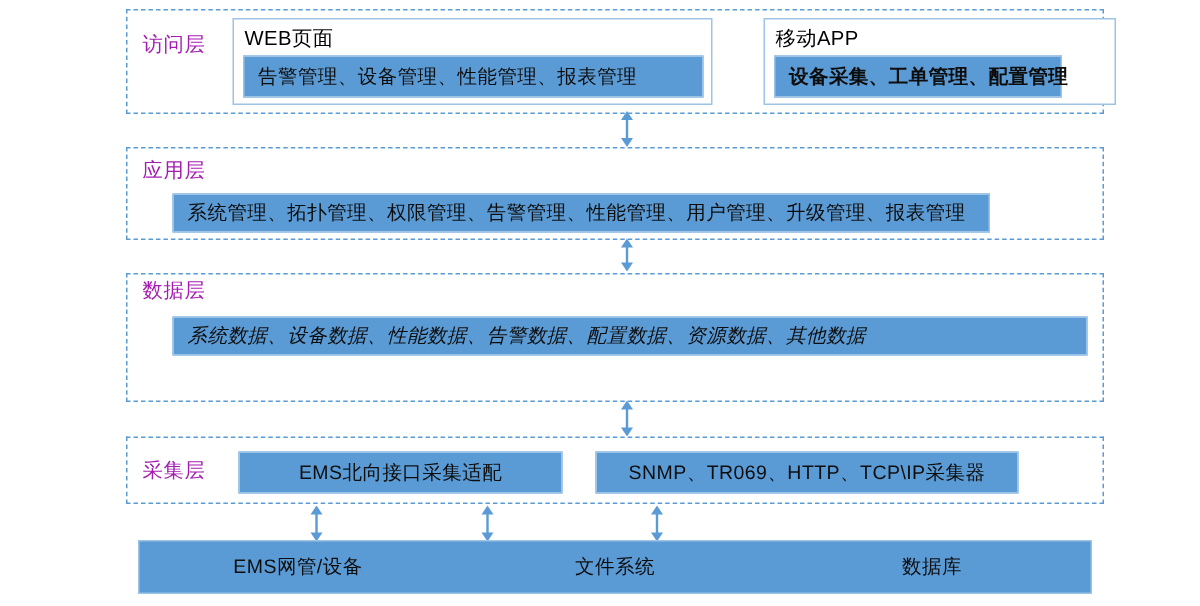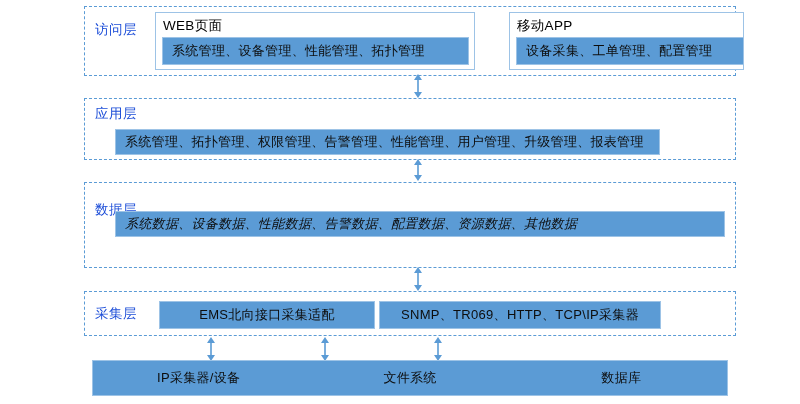--- a/index.html
+++ b/index.html
@@ -29,21 +29,21 @@
     width: 652px;
     border: 1.6px dashed #5B9BD5;
     background: #ffffff;
     box-sizing: border-box;
   }
 
   .layer-label {
     position: absolute;
     font-size: 13.5px;
     line-height: 1;
-    color: #1d4ed8;
+    color: #a21caf;
     white-space: nowrap;
     letter-spacing: 0.5px;
   }
 
   
   .bar {
     position: absolute;
     background: #5B9BD5;
     border: 1px solid #9DC3E6;
     box-sizing: border-box;
@@ -122,26 +122,26 @@
 <body>
 
 <div id="diagram">
 
   <div class="layer" id="layer-access" style="top:6px; height:70px;">
 
     <div class="layer-label" style="left:10px; top:16px;">访问层</div>
 
     <div class="card" style="left:70px; top:5px; width:320px; height:58px;">
       <div class="card-title">WEB页面</div>
-      <div class="bar left-pad" style="left:6px; top:24px; width:307px; height:28px;">系统管理、设备管理、性能管理、拓扑管理</div>
+      <div class="bar left-pad" style="left:6px; top:24px; width:307px; height:28px;">告警管理、设备管理、性能管理、报表管理</div>
     </div>
 
     <div class="card" style="left:424px; top:5px; width:235px; height:58px;">
       <div class="card-title">移动APP</div>
-      <div class="bar left-pad" style="left:6px; top:24px; width:228px; height:28px;">设备采集、工单管理、配置管理</div>
+      <div class="bar left-pad" style="left:6px; top:24px; width:192px; height:28px;font-weight:bold;">设备采集、工单管理、配置管理</div>
     </div>
   </div>
 
   <div class="arrow" style="left:411px; top:74px;">
     <svg width="14" height="24" viewBox="0 0 14 24">
       <line x1="7" y1="3" x2="7" y2="21" stroke="#5B9BD5" stroke-width="1.6"></line>
       <path d="M7 0 L11 6 L3 6 Z" fill="#5B9BD5"></path>
       <path d="M7 24 L11 18 L3 18 Z" fill="#5B9BD5"></path>
     </svg>
   </div>
@@ -156,41 +156,41 @@
   <div class="arrow" style="left:411px; top:159px;">
     <svg width="14" height="22" viewBox="0 0 14 22">
       <line x1="7" y1="3" x2="7" y2="19" stroke="#5B9BD5" stroke-width="1.6"></line>
       <path d="M7 0 L11 6 L3 6 Z" fill="#5B9BD5"></path>
       <path d="M7 22 L11 16 L3 16 Z" fill="#5B9BD5"></path>
     </svg>
   </div>
 
   <div class="layer" id="layer-data" style="top:182px; height:86px;">
 
-    <div class="layer-label" style="left:10px; top:20px;text-align:center;">数据层</div>
+    <div class="layer-label" style="left:10px; top:4px;text-align:center;">数据层</div>
 
     <div class="bar left-pad" style="left:30px; top:28px; width:610px; height:26px;font-style:italic;">系统数据、设备数据、性能数据、告警数据、配置数据、资源数据、其他数据</div>
 
   </div>
 
   <div class="arrow" style="left:411px; top:267px;">
     <svg width="14" height="24" viewBox="0 0 14 24">
       <line x1="7" y1="3" x2="7" y2="21" stroke="#5B9BD5" stroke-width="1.6"></line>
       <path d="M7 0 L11 6 L3 6 Z" fill="#5B9BD5"></path>
       <path d="M7 24 L11 18 L3 18 Z" fill="#5B9BD5"></path>
     </svg>
   </div>
 
   <div class="layer" id="layer-collection" style="top:291px; height:45px;">
 
     <div class="layer-label" style="left:10px; top:15px;">采集层</div>
 
     <div class="bar centered" style="left:74px; top:9px; width:216px; height:28px;">EMS北向接口采集适配</div>
 
-    <div class="bar centered" style="left:294px; top:9px; width:282px; height:28px;">SNMP、TR069、HTTP、TCP\IP采集器</div>
+    <div class="bar centered" style="left:312px; top:9px; width:282px; height:28px;">SNMP、TR069、HTTP、TCP\IP采集器</div>
   </div>
 
   <div class="arrow" style="left:204px; top:337px;">
     <svg width="14" height="24" viewBox="0 0 14 24">
       <line x1="7" y1="3" x2="7" y2="21" stroke="#5B9BD5" stroke-width="1.6"></line>
       <path d="M7 0 L11 6 L3 6 Z" fill="#5B9BD5"></path>
       <path d="M7 24 L11 18 L3 18 Z" fill="#5B9BD5"></path>
     </svg>
   </div>
 
@@ -204,18 +204,18 @@
 
   <div class="arrow" style="left:431px; top:337px;">
     <svg width="14" height="24" viewBox="0 0 14 24">
       <line x1="7" y1="3" x2="7" y2="21" stroke="#5B9BD5" stroke-width="1.6"></line>
       <path d="M7 0 L11 6 L3 6 Z" fill="#5B9BD5"></path>
       <path d="M7 24 L11 18 L3 18 Z" fill="#5B9BD5"></path>
     </svg>
   </div>
 
   <div id="bottom-bar">
-    <div class="cell">IP采集器/设备</div>
+    <div class="cell">EMS网管/设备</div>
     <div class="cell">文件系统</div>
     <div class="cell">数据库</div>
   </div>
 
 </div>
 
 </body></html>

